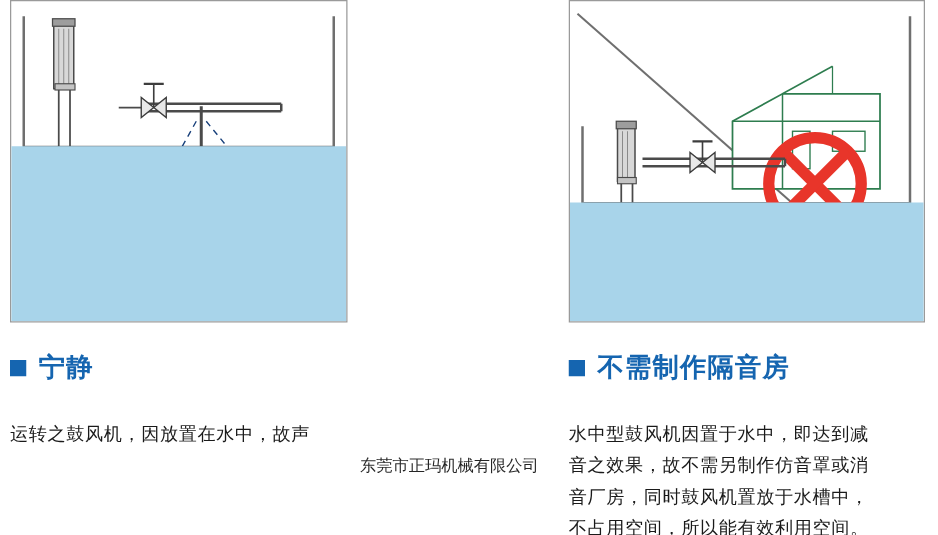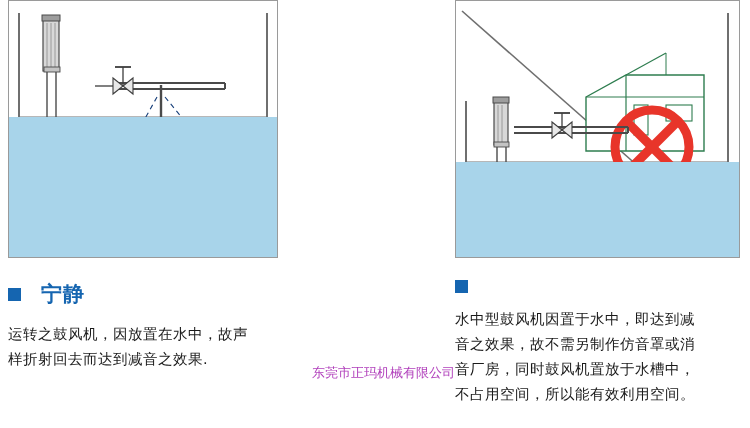--- a/index.html
+++ b/index.html
@@ -46,57 +46,56 @@
     left: 0;
     right: 0;
     bottom: 0;
     background: #a8d4ea;
   }
 
   .heading {
     margin-top: 22px;
     display: flex;
     align-items: center;
-    gap: 20px;
+    gap: 10px;
   }
   .heading-marker {
     width: 13px;
     height: 13px;
     background: #1565b0;
     flex: 0 0 auto;
   }
   .heading-text {
     color: #1565b0;
     font-size: 21px;
     font-weight: bold;
     letter-spacing: 1px;
     font-family: "DejaVu Sans", sans-serif;
   }
 
   .body-text {
-    margin-top: 14px;
+    margin-top: 28px;
     color: #1a1a1a;
     font-size: 14.5px;
     line-height: 25px;
     font-family: "DejaVu Sans", sans-serif;
     letter-spacing: 0.5px;
   }
   .body-text div { white-space: nowrap; }
 
   .watermark {
     position: absolute;
     left: 288px;
     top: 364px;
-    color: #a21caf;
+    color: #000000;
     opacity: .85;
     font-size: 13px;
     font-family: "DejaVu Sans", sans-serif;
     white-space: nowrap;
     pointer-events: none;
-    margin-left: 24px;
   }
 
   svg { display: block; }
 </style>
 </head>
 <body>
 
 <div class="page">
 
   <div class="panel panel-left">
@@ -148,21 +147,20 @@
       </svg>
     </div>
 
     <div class="heading">
       <span class="heading-marker"></span>
       <span class="heading-text">宁静</span>
     </div>
 
     <div class="body-text">
       <div>运转之鼓风机，因放置在水中，故声</div>
-      <div>样折射回去而达到减音之效果.</div>
     </div>
   </div>
 
   <div class="panel panel-right">
 
     <div class="figure figure-right">
       <div class="water" style="height:95px;"></div>
 
       <svg width="283" height="256" viewBox="0 0 283 256">
 
@@ -205,20 +203,21 @@
         <line x1="172" y1="126" x2="172" y2="132" stroke="#4a4a4a" stroke-width="2"></line>
         <polygon points="96,121 96,137 106,129" fill="#e8e8e8" stroke="#3d3d3d" stroke-width="1.1"></polygon>
         <polygon points="116,121 116,137 106,129" fill="#e8e8e8" stroke="#3d3d3d" stroke-width="1.1"></polygon>
         <line x1="106" y1="129" x2="106" y2="112" stroke="#3d3d3d" stroke-width="1.3"></line>
         <line x1="98" y1="112" x2="114" y2="112" stroke="#3d3d3d" stroke-width="1.8"></line>
       </svg>
     </div>
 
     <div class="heading">
       <span class="heading-marker"></span>
+      <span class="heading-text">不需制作隔音房</span>
     </div>
 
     <div class="body-text">
       <div>水中型鼓风机因置于水中，即达到减</div>
       <div>音之效果，故不需另制作仿音罩或消</div>
       <div>音厂房，同时鼓风机置放于水槽中，</div>
       <div>不占用空间，所以能有效利用空间。</div>
     </div>
   </div>
 

